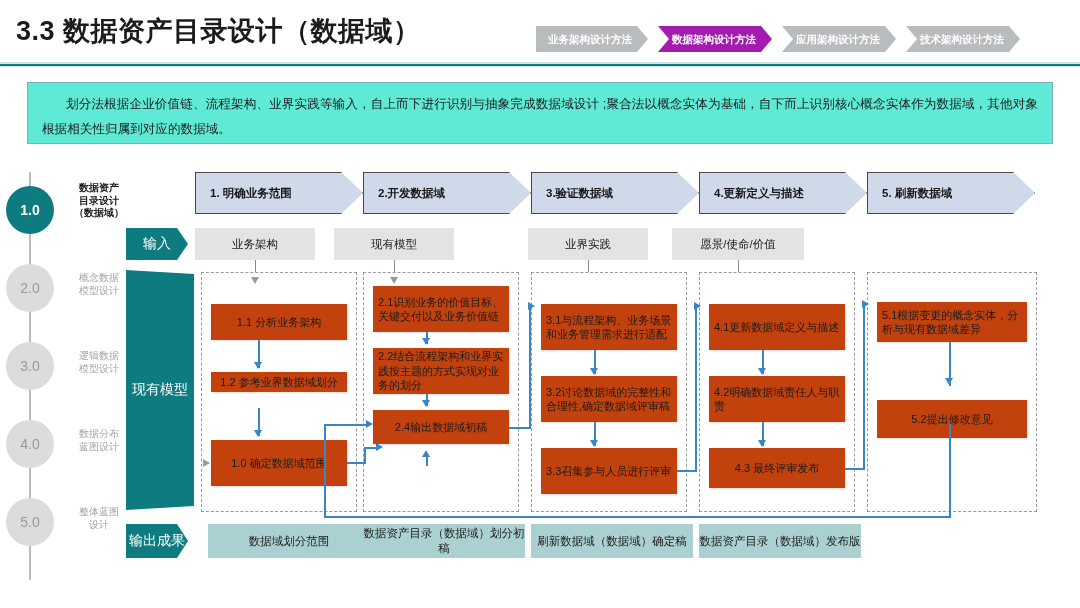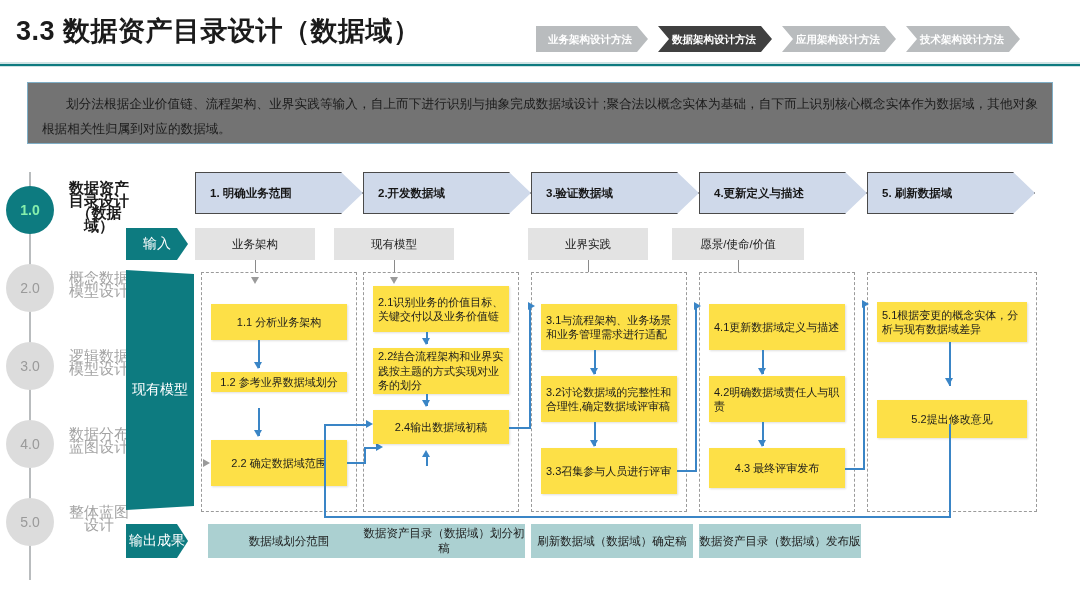--- a/index.html
+++ b/index.html
@@ -25,47 +25,47 @@
     position:relative;height:26px;line-height:26px;
     font-size:10.5px;font-weight:bold;color:#ffffff;
     background:#b9bcbe;padding:0 16px 0 14px;margin-right:10px;
     white-space:nowrap;
     clip-path:polygon(0 0, calc(100% - 11px) 0, 100% 50%, calc(100% - 11px) 100%, 0 100%, 11px 50%);
   }
   .crumb:first-child{
     padding-left:12px;
     clip-path:polygon(0 0, calc(100% - 11px) 0, 100% 50%, calc(100% - 11px) 100%, 0 100%);
   }
-  .crumb.active{background:#404040;}
+  .crumb.active{background:#a21caf;}
   .crumb.last{margin-right:0;}
 
   
   .desc-box{
     position:absolute;left:27px;top:82px;width:1026px;height:62px;
-    background:#737373;border:1px solid #7faec6;
+    background:#5eead4;border:1px solid #7faec6;
     box-sizing:border-box;padding:9px 14px 0 14px;
   }
   .desc-text{
     font-size:12.6px;line-height:25px;color:#1b1b1b;text-indent:24px;
     text-align:justify;
   }
 
   
   .rail-line{position:absolute;left:29px;top:172px;width:2px;height:408px;background:#b9bcbe;}
   .rail-item{position:absolute;left:6px;width:48px;height:48px;}
   .rail-circle{
     width:48px;height:48px;border-radius:50%;
     display:flex;align-items:center;justify-content:center;
-    font-size:14px;color:#86efac;background:#dcdcdc;
+    font-size:14px;color:#ffffff;background:#dcdcdc;
   }
   .rail-circle.active{background:#0d7b80;font-weight:bold;}
   .rail-circle.muted{color:#9a9a9a;}
   .rail-label{
     position:absolute;left:58px;top:-4px;width:70px;
-    font-size:15px;line-height:12.5px;color:#a3a3a3;text-align:center;
+    font-size:10px;line-height:12.5px;color:#a3a3a3;text-align:center;
   }
   .rail-label.active{color:#1b1b1b;font-weight:bold;}
 
   
   .phase{
     position:absolute;top:172px;height:42px;
     background:#cfd9ea;border:1.3px solid #4a4a4a;
     box-sizing:border-box;
     clip-path:polygon(0 0, calc(100% - 22px) 0, 100% 50%, calc(100% - 22px) 100%, 0 100%);
     display:flex;align-items:center;
@@ -95,21 +95,21 @@
   .stem{position:absolute;width:1px;background:#8a8a8a;}
 
   
   .col-dash{
     position:absolute;top:272px;
     border:1px dashed #9a9a9a;box-sizing:border-box;background:transparent;
   }
 
   
   .task{
-    position:absolute;background:#fde047;
+    position:absolute;background:#c2410c;
     box-sizing:border-box;
     font-size:11px;line-height:14.5px;color:#1b1b1b;
     padding:4px 5px;
     box-shadow:1px 1px 2px rgba(0,0,0,.13);
   }
   .task.ctr{display:flex;align-items:center;justify-content:center;text-align:center;}
   .task.lt{display:flex;align-items:center;text-align:left;}
 
   
   .vline{position:absolute;width:1.6px;background:#3a85c6;}
@@ -223,21 +223,21 @@
   <div class="arw-d gray" style="left:390px;top:277px"></div>
 
   <div class="task ctr" style="left:211px;top:304px;width:136px;height:36px">1.1 分析业务架构</div>
   <div class="vline" style="left:258px;top:340px;height:28px"></div>
   <div class="arw-d" style="left:254px;top:362px"></div>
 
   <div class="task ctr" style="left:211px;top:372px;width:136px;height:20px">1.2 参考业界数据域划分</div>
   <div class="vline" style="left:258px;top:408px;height:28px"></div>
   <div class="arw-d" style="left:254px;top:430px"></div>
 
-  <div class="task ctr" style="left:211px;top:440px;width:136px;height:46px">2.2 确定数据域范围</div>
+  <div class="task ctr" style="left:211px;top:440px;width:136px;height:46px">1.0 确定数据域范围</div>
 
   <div class="hline" style="left:347px;top:462px;width:18px"></div>
   <div class="vline" style="left:364px;top:448px;height:16px"></div>
   <div class="hline" style="left:364px;top:447px;width:14px"></div>
   <div class="arw-r" style="left:376px;top:443px"></div>
 
   <div class="arw-r gray" style="left:203px;top:459px"></div>
 
   <div class="task lt" style="left:373px;top:286px;width:136px;height:46px">2.1识别业务的价值目标、关键交付以及业务价值链</div>
   <div class="vline" style="left:426px;top:332px;height:12px"></div>

